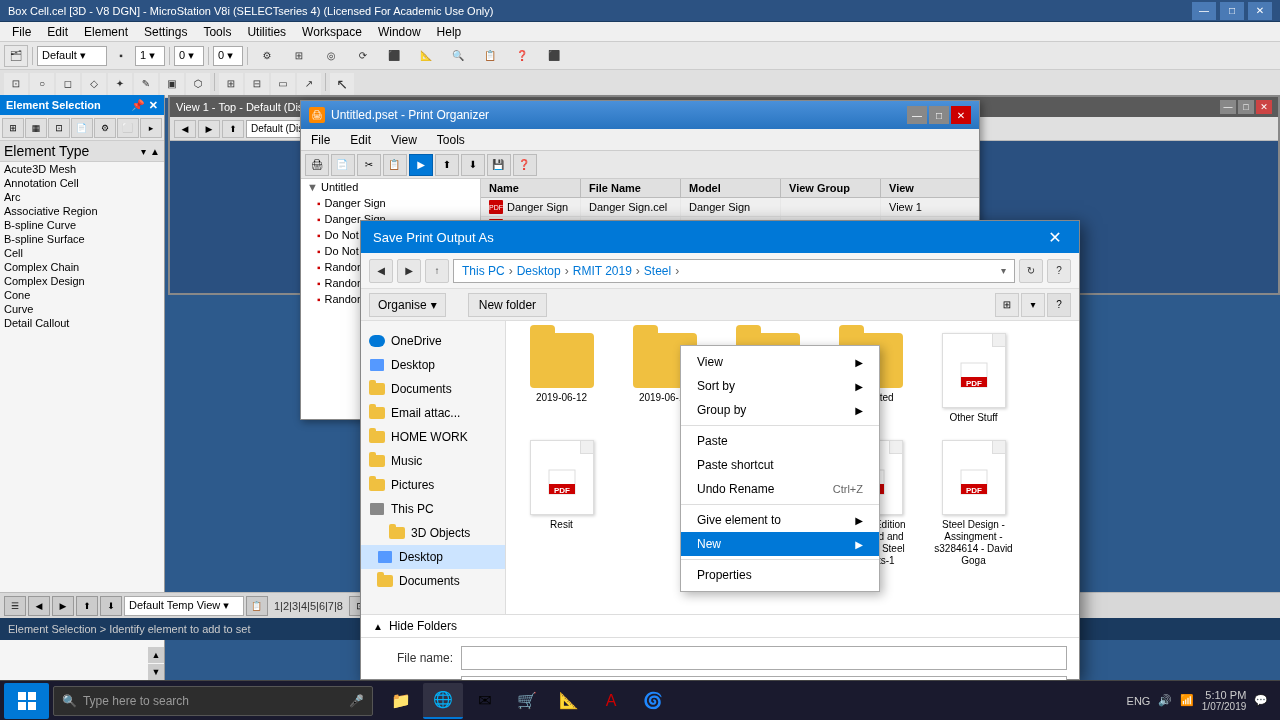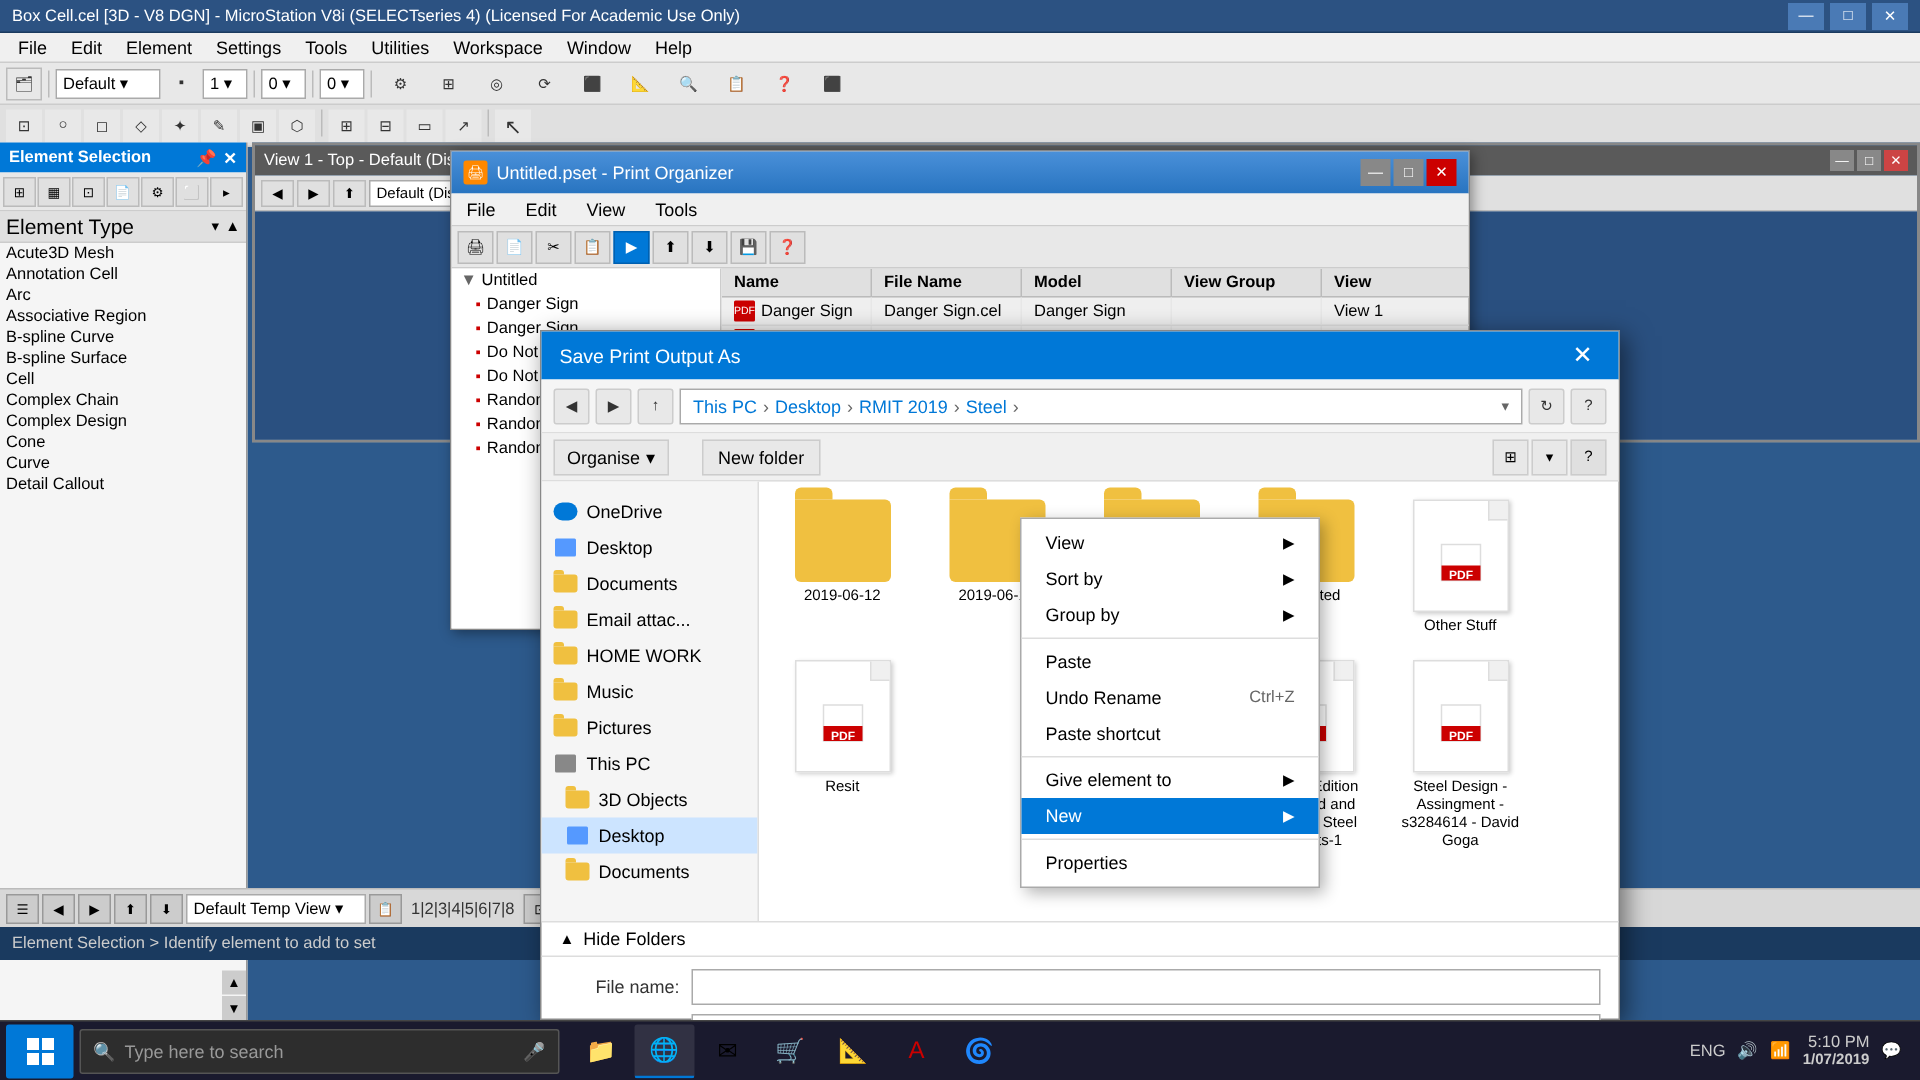--- a/index.html
+++ b/index.html
@@ -444,21 +444,21 @@
             <div class="folder-icon"></div>
           </div>
           <span>Pictures</span>
         </div>
         <div class="sidebar-item">
           <div class="sidebar-icon">
             <div class="pc-icon"></div>
           </div>
           <span>This PC</span>
         </div>
-        <div class="sidebar-item" style="padding-left:16px;">
+        <div class="sidebar-item" style="padding-left:28px;">
           <div class="sidebar-icon">
             <div class="folder-icon"></div>
           </div>
           <span>3D Objects</span>
         </div>
         <div class="sidebar-item selected" style="padding-left:16px;background:#cce4ff;">
           <div class="sidebar-icon">
             <div class="desktop-icon"></div>
           </div>
           <span>Desktop</span>
@@ -595,25 +595,25 @@
     </div>
     <div class="ctx-item">
       <span>Group by</span>
       <span class="ctx-arrow">▶</span>
     </div>
     <div class="ctx-sep"></div>
     <div class="ctx-item">
       <span>Paste</span>
     </div>
     <div class="ctx-item">
+      <span>Paste shortcut</span>
+    </div>
+    <div class="ctx-item">
       <span>Undo Rename</span>
       <span class="ctx-shortcut">Ctrl+Z</span>
-    </div>
-    <div class="ctx-item">
-      <span>Paste shortcut</span>
     </div>
     <div class="ctx-sep"></div>
     <div class="ctx-item">
       <span>Give element to</span>
       <span class="ctx-arrow">▶</span>
     </div>
     <div class="ctx-item highlighted-row">
       <span>New</span>
       <span class="ctx-arrow">▶</span>
     </div>
@@ -676,17 +676,17 @@
     <div class="taskbar-app">
       <span style="font-size:16px;">🌀</span>
     </div>
   </div>
   <div class="taskbar-tray">
     <span>ENG</span>
     <span>🔊</span>
     <span>📶</span>
     <div style="display:flex;flex-direction:column;align-items:flex-end;">
       <span>5:10 PM</span>
-      <span style="font-size:10px;font-weight:bold;">1/07/2019</span>
+      <span style="font-size:10px;">1/07/2019</span>
     </div>
     <span style="cursor:pointer;">💬</span>
   </div>
 </div>
 
 </body></html>

